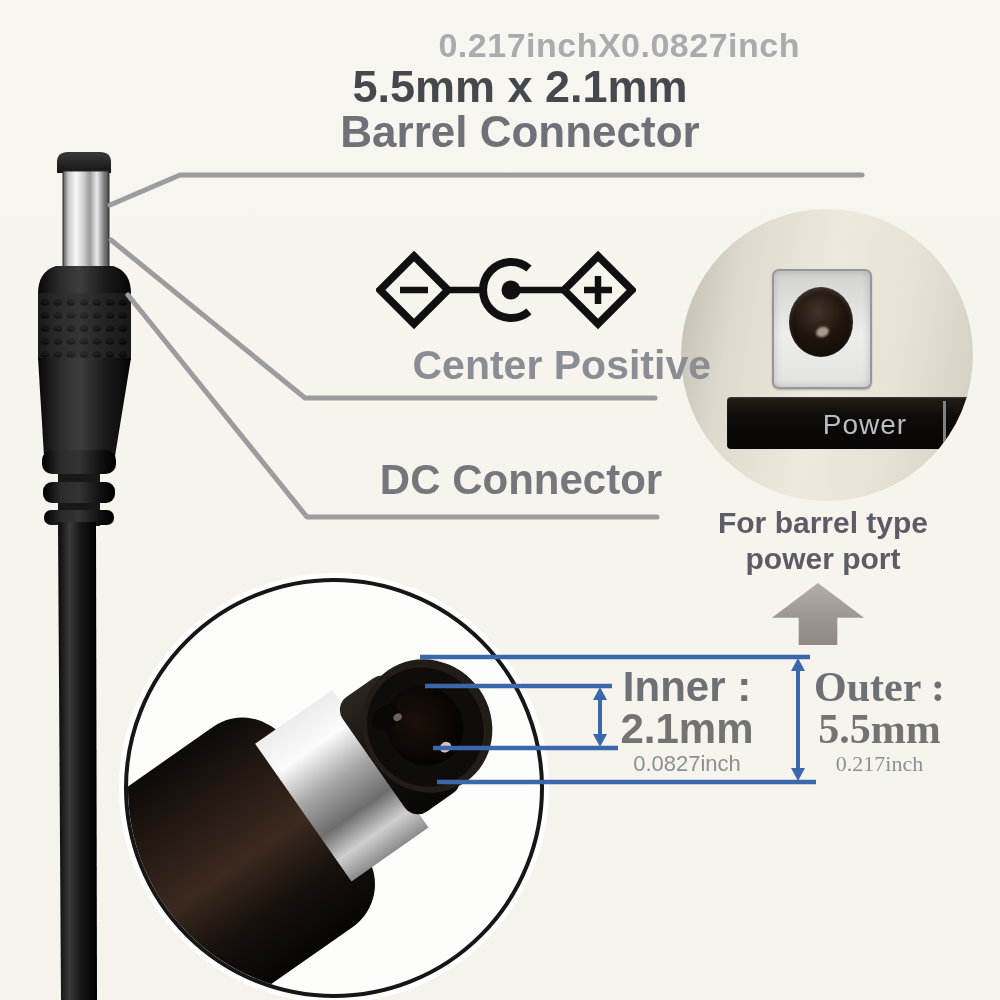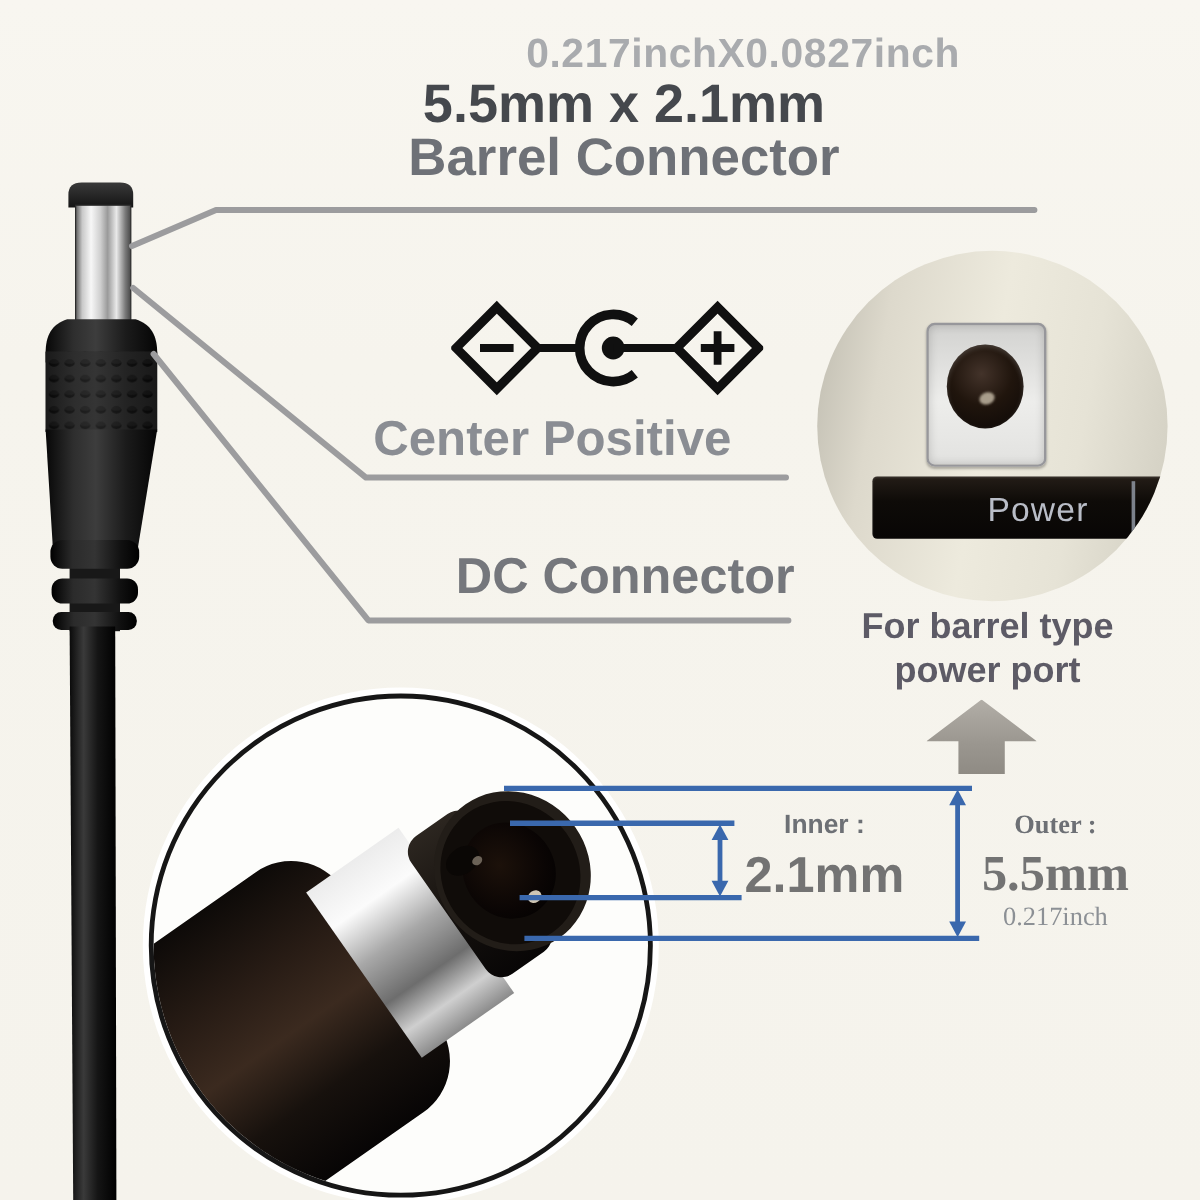--- a/index.html
+++ b/index.html
@@ -8,21 +8,21 @@
          font-family:"Liberation Sans","DejaVu Sans",sans-serif;}
   .abs{position:absolute;}
 
   
   .h-inch{left:240px;top:26px;width:560px;text-align:right;
           font-size:34px;font-weight:600;color:#a9abae;letter-spacing:.5px;}
   .h-mm{left:240px;top:61px;width:560px;text-align:center;
         font-size:45px;font-weight:700;color:#45484d;}
   .h-title{left:240px;top:107px;width:560px;text-align:center;
            font-size:44px;font-weight:700;color:#6e7177;}
-  .lbl-center-positive{left:311px;top:342px;width:400px;text-align:left;
+  .lbl-center-positive{left:311px;top:342px;width:400px;text-align:right;
            font-size:41px;font-weight:700;color:#8a8d93;}
   .lbl-dc{left:321px;top:456px;width:400px;text-align:center;
            font-size:42px;font-weight:700;color:#75777c;}
 
   
   .port-circle{left:681px;top:209px;width:292px;height:292px;border-radius:50%;
       overflow:hidden;z-index:2;
       background:linear-gradient(100deg,#bdbaae 0%,#ddd9cc 20%,#edeadd 48%,#e6e3d6 72%,#d0cdc0 100%);}
   .port-square{left:91px;top:60px;width:96px;height:116px;border-radius:7px;
       background:linear-gradient(180deg,#d2d2d0 0%,#ededeb 55%,#e2e2e0 100%);
@@ -45,21 +45,21 @@
       background:linear-gradient(180deg,#b2aea7 0%,#9a968f 60%,#8f8b84 100%);
       clip-path:polygon(50% 0,100% 56%,71% 56%,71% 100%,29% 100%,29% 56%,0 56%);}
 
   
   .tip-circle{left:124px;top:578px;width:412px;height:412px;border-radius:50%;
       background:#fdfdfb;border:4px solid #161616;box-shadow:0 0 0 5px #ffffff;
       overflow:hidden;z-index:3;}
 
   
   .dim-block{z-index:6;text-align:center;}
-  .dim-label{font-size:22px;font-weight:700;color:#6d7075;line-height:38px;}
+  .dim-label{font-size:42px;font-weight:700;color:#6d7075;line-height:38px;}
   .dim-mm{font-size:42px;font-weight:700;color:#737373;line-height:46px;}
   .dim-inch{font-size:22px;font-weight:500;color:#8c9095;line-height:24px;}
   .dim-inner{left:597px;top:668px;width:180px;}
   .dim-outer{left:787px;top:668px;width:185px;font-family:Liberation Serif, serif;}
 
   svg.layer{position:absolute;left:0;top:0;}
 </style>
 </head>
 <body>
 
@@ -233,20 +233,21 @@
 
       <line x1="798" y1="668" x2="798" y2="771" stroke-width="4"></line>
       <polygon points="798,658 791,671 805,671" stroke="none"></polygon>
       <polygon points="798,781 791,768 805,768" stroke="none"></polygon>
     </g>
   </svg>
 
   <div class="abs dim-block dim-inner">
     <div class="dim-label">Inner :</div>
     <div class="dim-mm">2.1mm</div>
+    <div class="dim-inch">0.0827inch</div>
   </div>
   <div class="abs dim-block dim-outer">
     <div class="dim-label">Outer :</div>
     <div class="dim-mm">5.5mm</div>
     <div class="dim-inch">0.217inch</div>
   </div>
 
 </div>
 
 </body></html>

